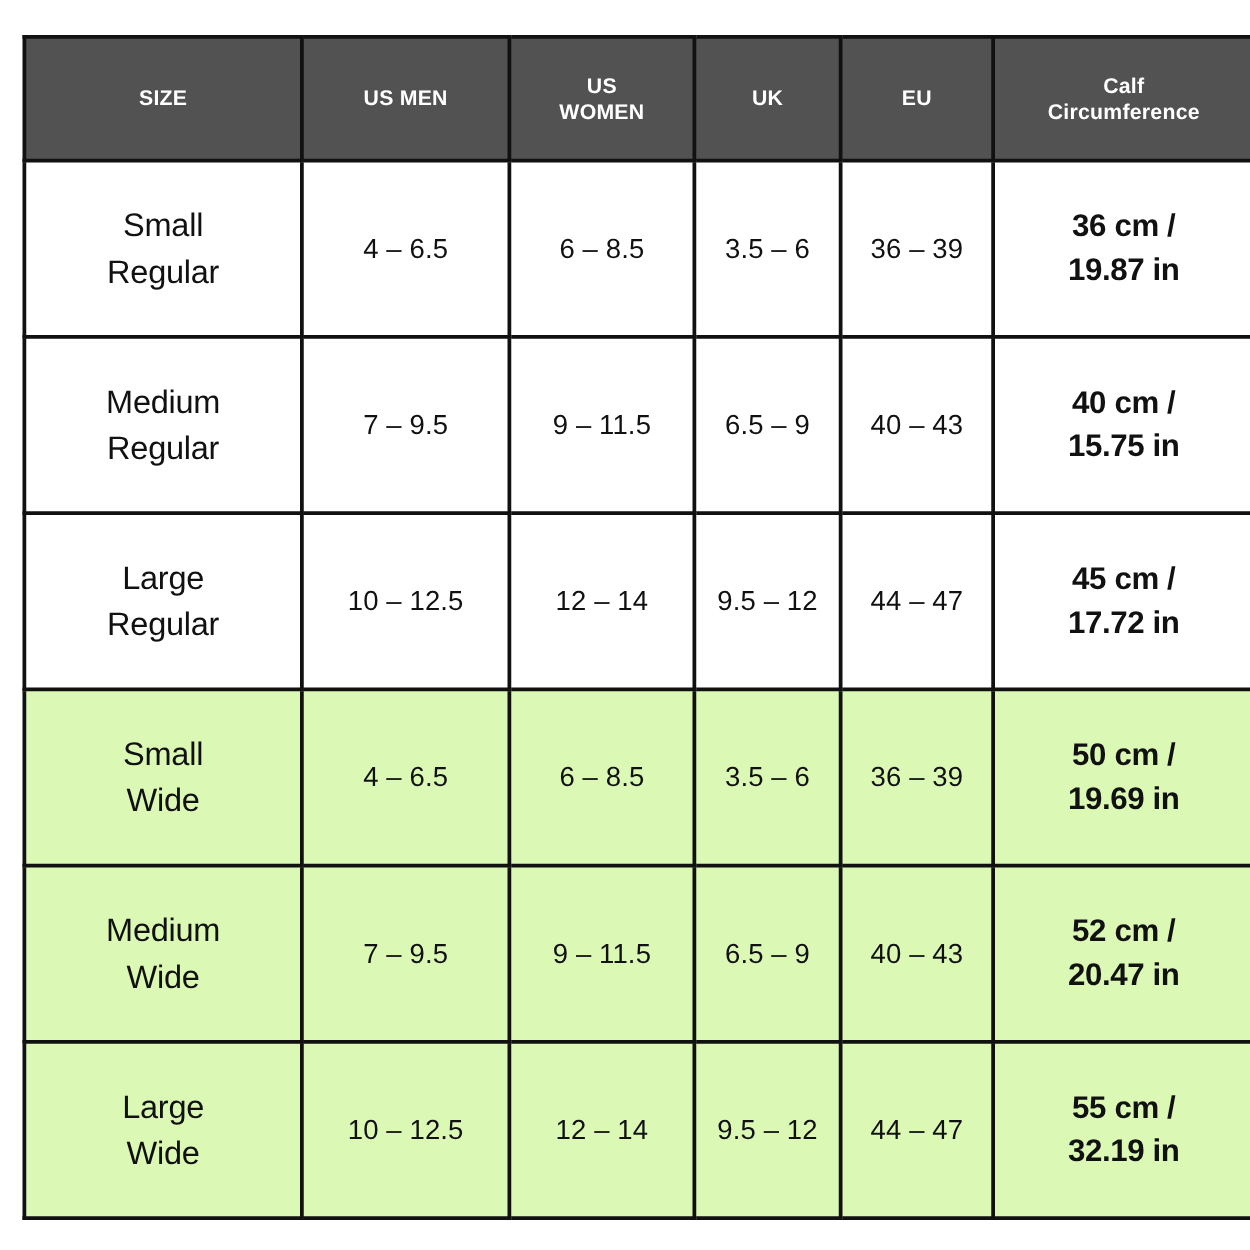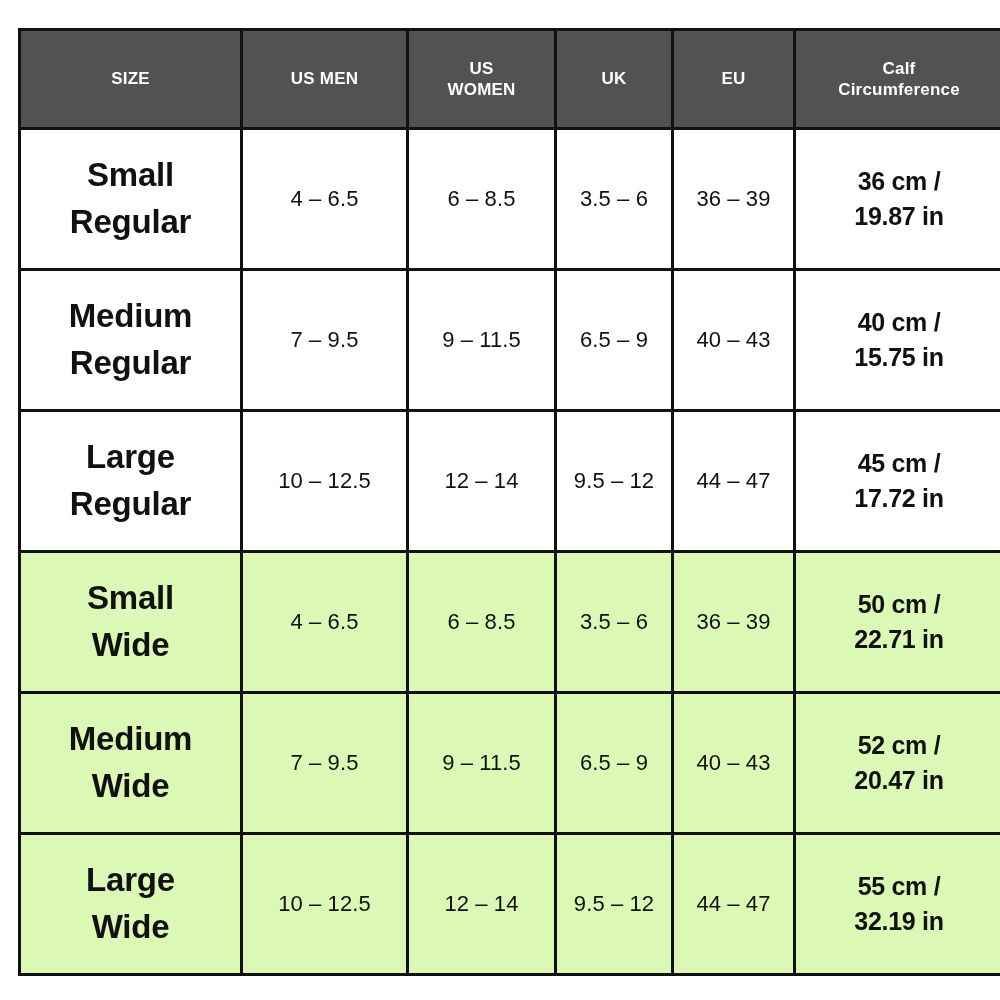--- a/index.html
+++ b/index.html
@@ -68,22 +68,22 @@
   }
   tbody td {
     background: #ffffff;
     color: #111111;
   }
   tbody tr.highlight td {
     background: #dbf9b4;
   }
 
   td.size-cell {
-    font-size: 33px;
-    font-weight: bold;
+    font-size: 26px;
+    font-weight: normal;
     line-height: 1.42;
     letter-spacing: -0.2px;
   }
   td.range-cell {
     font-size: 22px;
     font-weight: normal;
     letter-spacing: 0.1px;
   }
   td.calf-cell {
     font-size: 25px;
@@ -181,21 +181,21 @@
           <td class="size-cell">
             <span class="line">Small</span>
             <span class="line">Wide</span>
           </td>
           <td class="range-cell">4 – 6.5</td>
           <td class="range-cell">6 – 8.5</td>
           <td class="range-cell">3.5 – 6</td>
           <td class="range-cell">36 – 39</td>
           <td class="calf-cell">
             <span class="line">50 cm /</span>
-            <span class="line">22.71 in</span>
+            <span class="line">19.69 in</span>
           </td>
         </tr>
         <tr class="highlight">
           <td class="size-cell">
             <span class="line">Medium</span>
             <span class="line">Wide</span>
           </td>
           <td class="range-cell">7 – 9.5</td>
           <td class="range-cell">9 – 11.5</td>
           <td class="range-cell">6.5 – 9</td>

